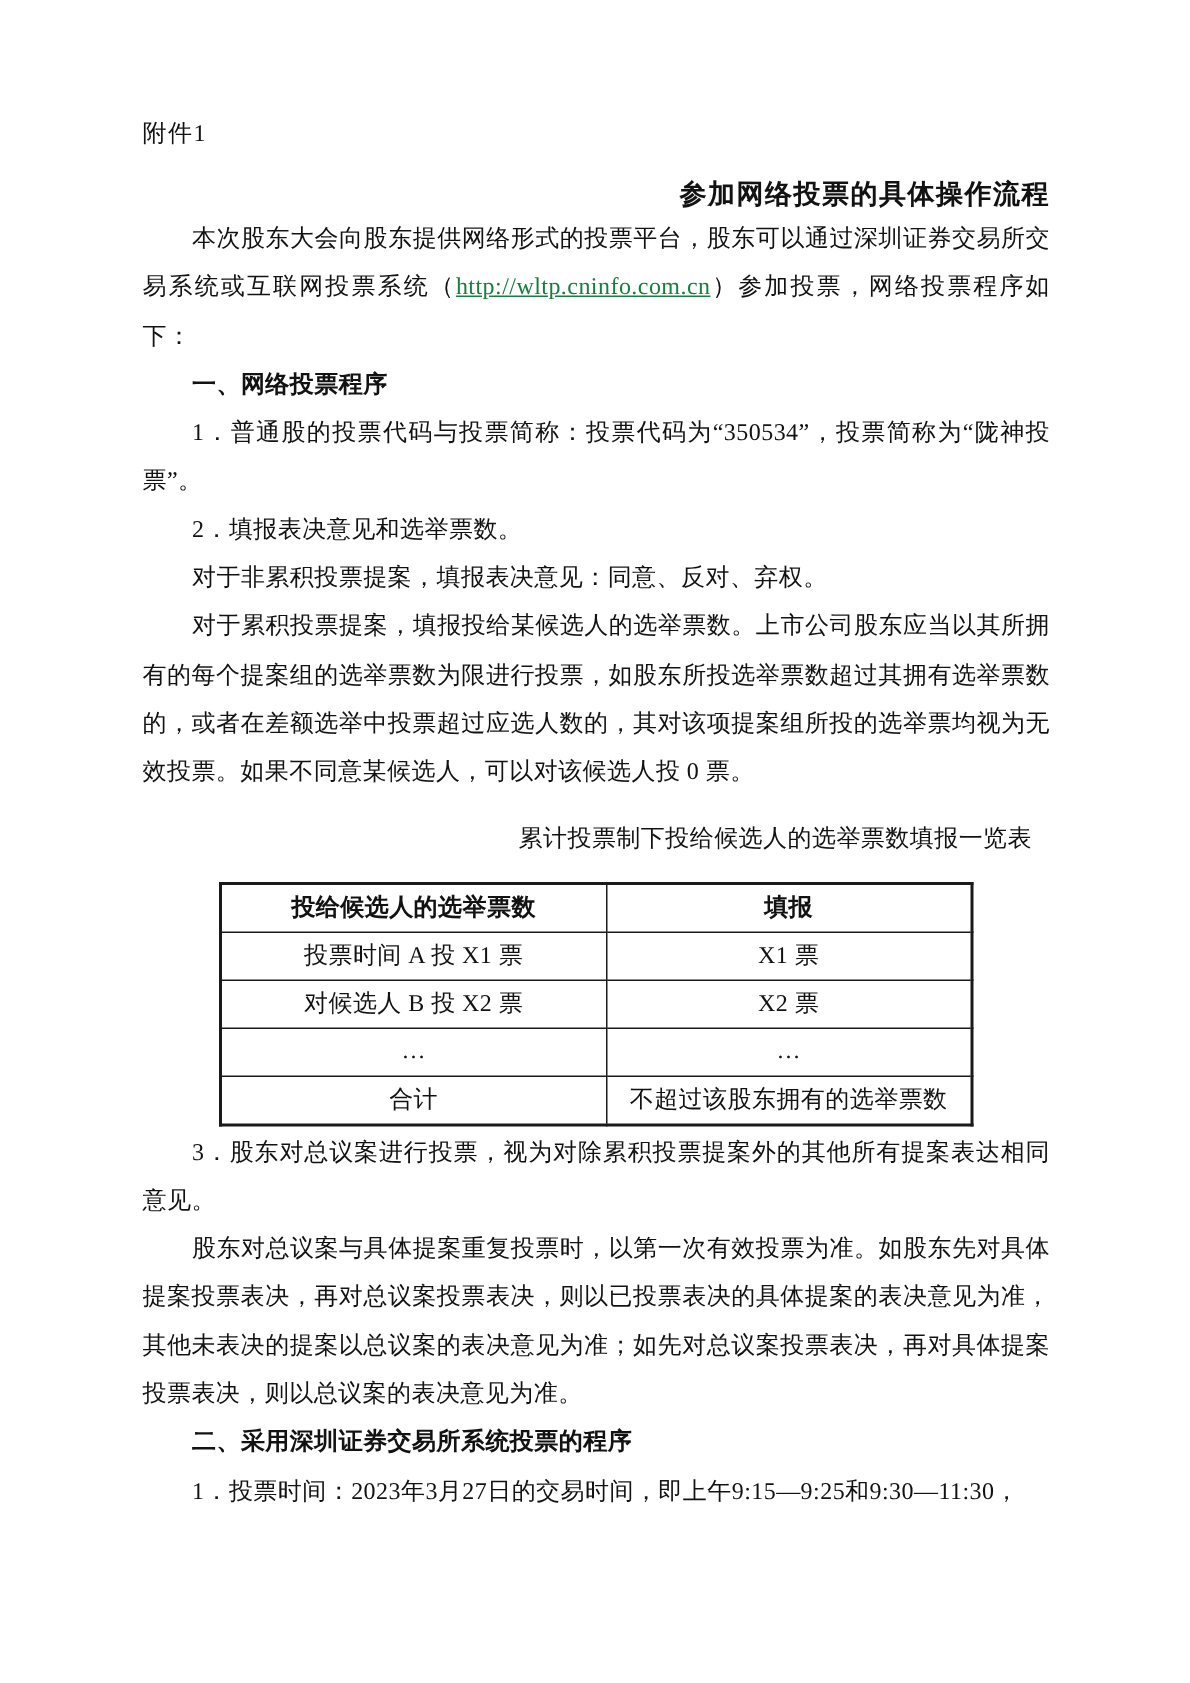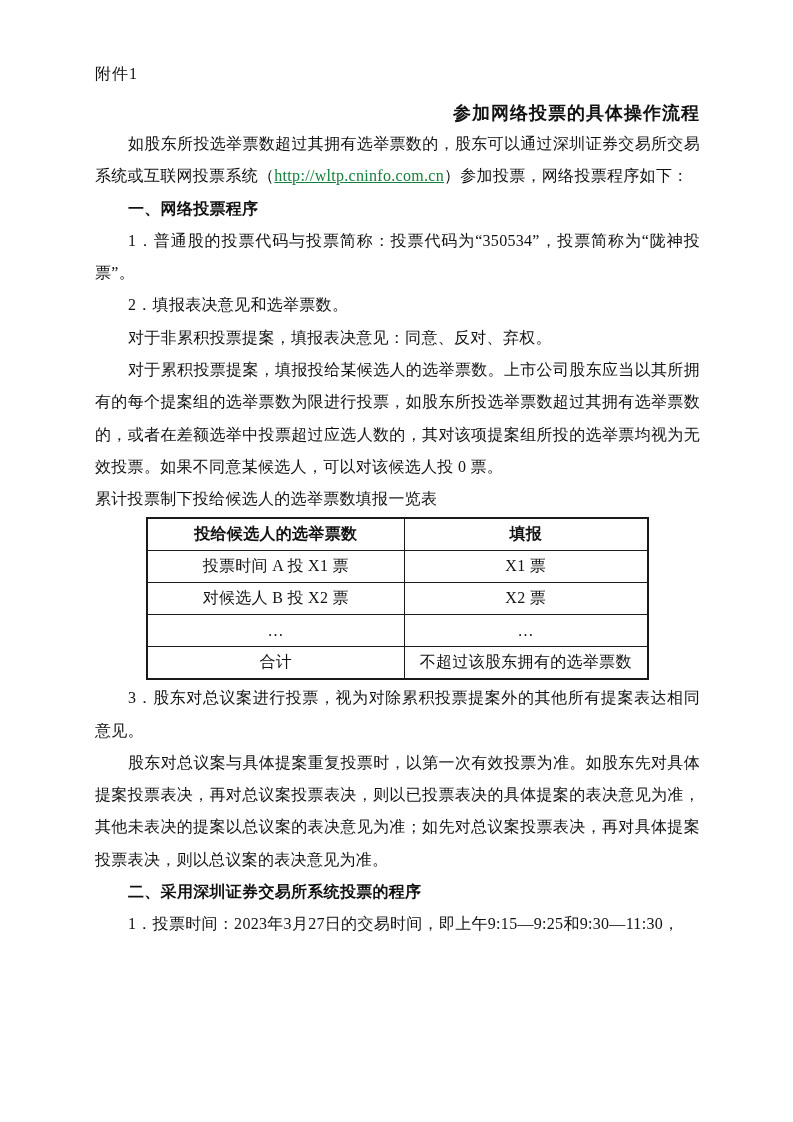--- a/index.html
+++ b/index.html
@@ -2,21 +2,21 @@
 <html lang="zh"><head>
 <meta charset="utf-8">
 <style>
   html, body { margin: 0; padding: 0; background: #ffffff; }
   .page {
     position: relative;
     width: 793px;
     height: 1122px;
     background: #ffffff;
     box-sizing: border-box;
-    padding: 62px 93px 0 95px;
+    padding: 78px 93px 0 95px;
     font-family: "Liberation Serif", "DejaVu Serif", serif;
     color: #121212;
     font-size: 16px;
     overflow: hidden;
   }
   .attach-label {
     line-height: 24px;
     letter-spacing: 1px;
   }
   .doc-title {
@@ -35,23 +35,23 @@
     letter-spacing: 0.3px;
   }
   p.indent { text-indent: 33px; }
   p.bold { font-weight: bold; }
   .intro-gap { margin-top: 34px; }
   a.doc-link {
     color: #15803d;
     text-decoration: underline;
   }
   .table-caption {
-    margin: 0;
+    margin: 12px;
     line-height: 32px;
-    text-align: left;
+    text-align: right;
     letter-spacing: 0.3px;
   }
   table.vote-table {
     border-collapse: collapse;
     margin: 2px auto 2px auto;
     width: 501px;
     table-layout: fixed;
     border: 2px solid #1a1a1a;
   }
   table.vote-table col.c1 { width: 257px; }
@@ -70,21 +70,21 @@
 </style>
 </head>
 <body>
 
 <div class="page">
 
   <div class="attach-label">附件1</div>
 
   <h1 class="doc-title">参加网络投票的具体操作流程</h1>
 
-  <p class="para indent intro-gap"><span>如股东所投选举票数超过其拥有选举票数的，股东可以通过深圳证券交易所交易系统或互联网投票系统（</span><a class="doc-link" href="#">http://wltp.cninfo.com.cn</a><span>）参加投票，网络投票程序如下：</span></p>
+  <p class="para indent intro-gap"><span>本次股东大会向股东提供网络形式的投票平台，股东可以通过深圳证券交易所交易系统或互联网投票系统（</span><a class="doc-link" href="#">http://wltp.cninfo.com.cn</a><span>）参加投票，网络投票程序如下：</span></p>
 
   <p class="para indent bold">一、网络投票程序</p>
 
   <p class="para indent">1．普通股的投票代码与投票简称：投票代码为“350534”，投票简称为“陇神投票”。</p>
 
   <p class="para indent">2．填报表决意见和选举票数。</p>
 
   <p class="para indent">对于非累积投票提案，填报表决意见：同意、反对、弃权。</p>
 
   <p class="para indent">对于累积投票提案，填报投给某候选人的选举票数。上市公司股东应当以其所拥有的每个提案组的选举票数为限进行投票，如股东所投选举票数超过其拥有选举票数的，或者在差额选举中投票超过应选人数的，其对该项提案组所投的选举票均视为无效投票。如果不同意某候选人，可以对该候选人投 0 票。</p>

